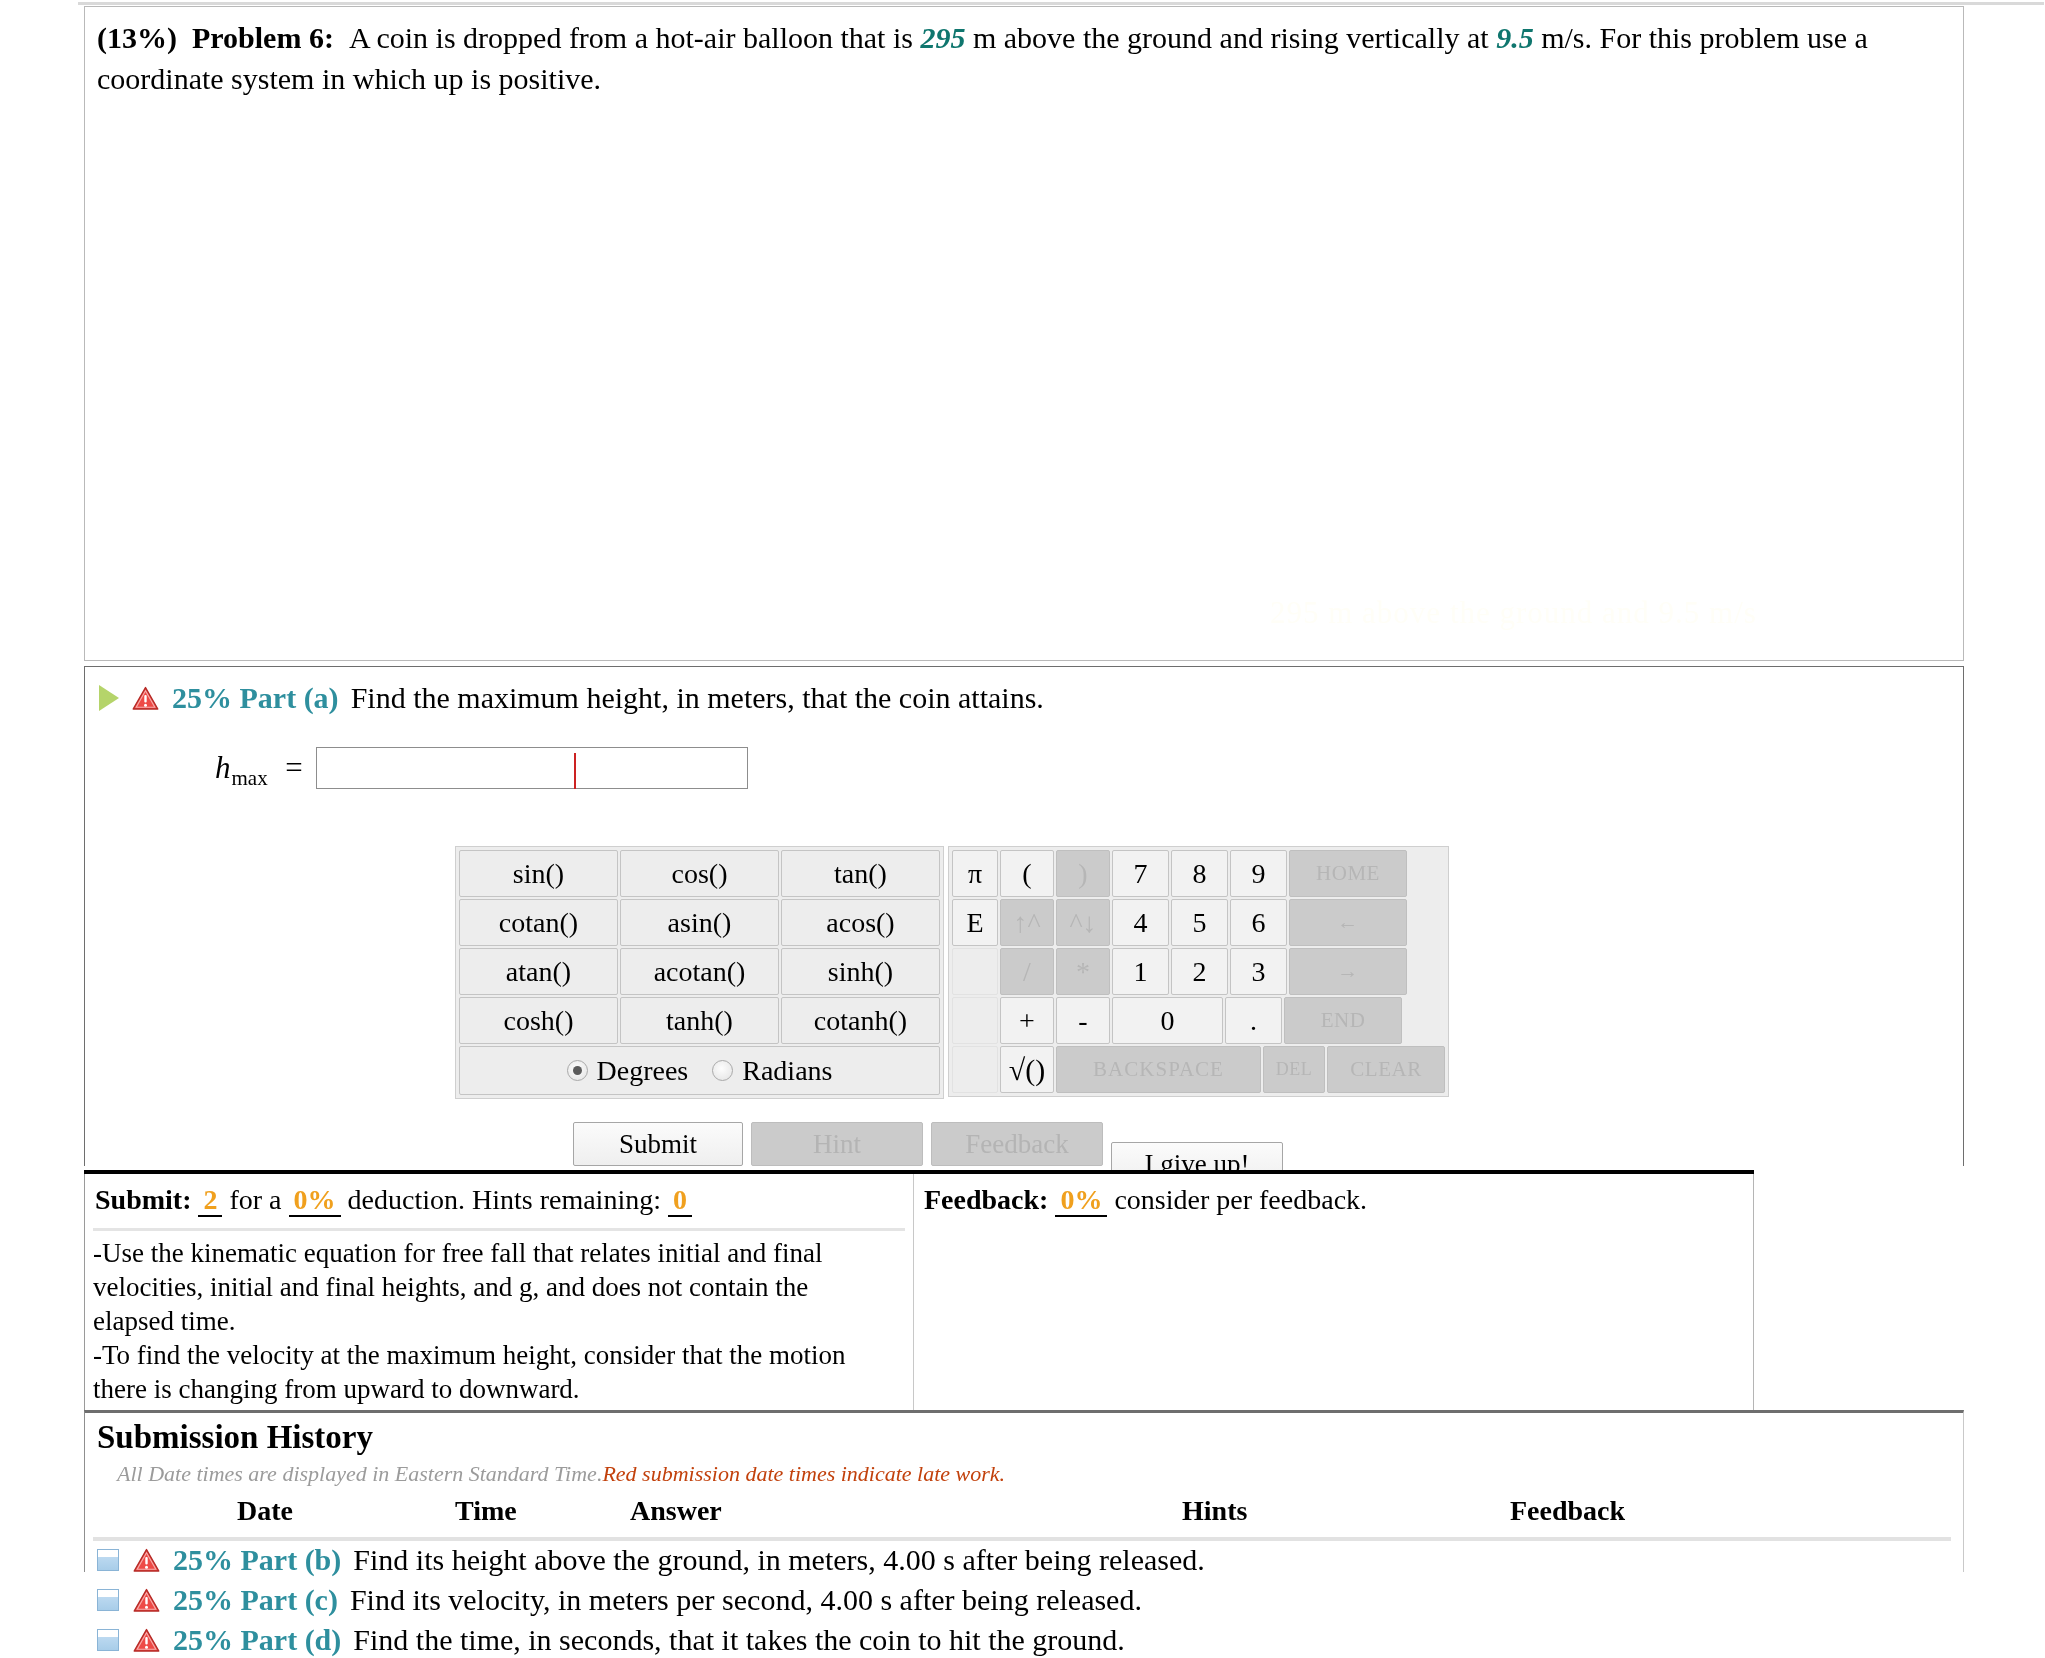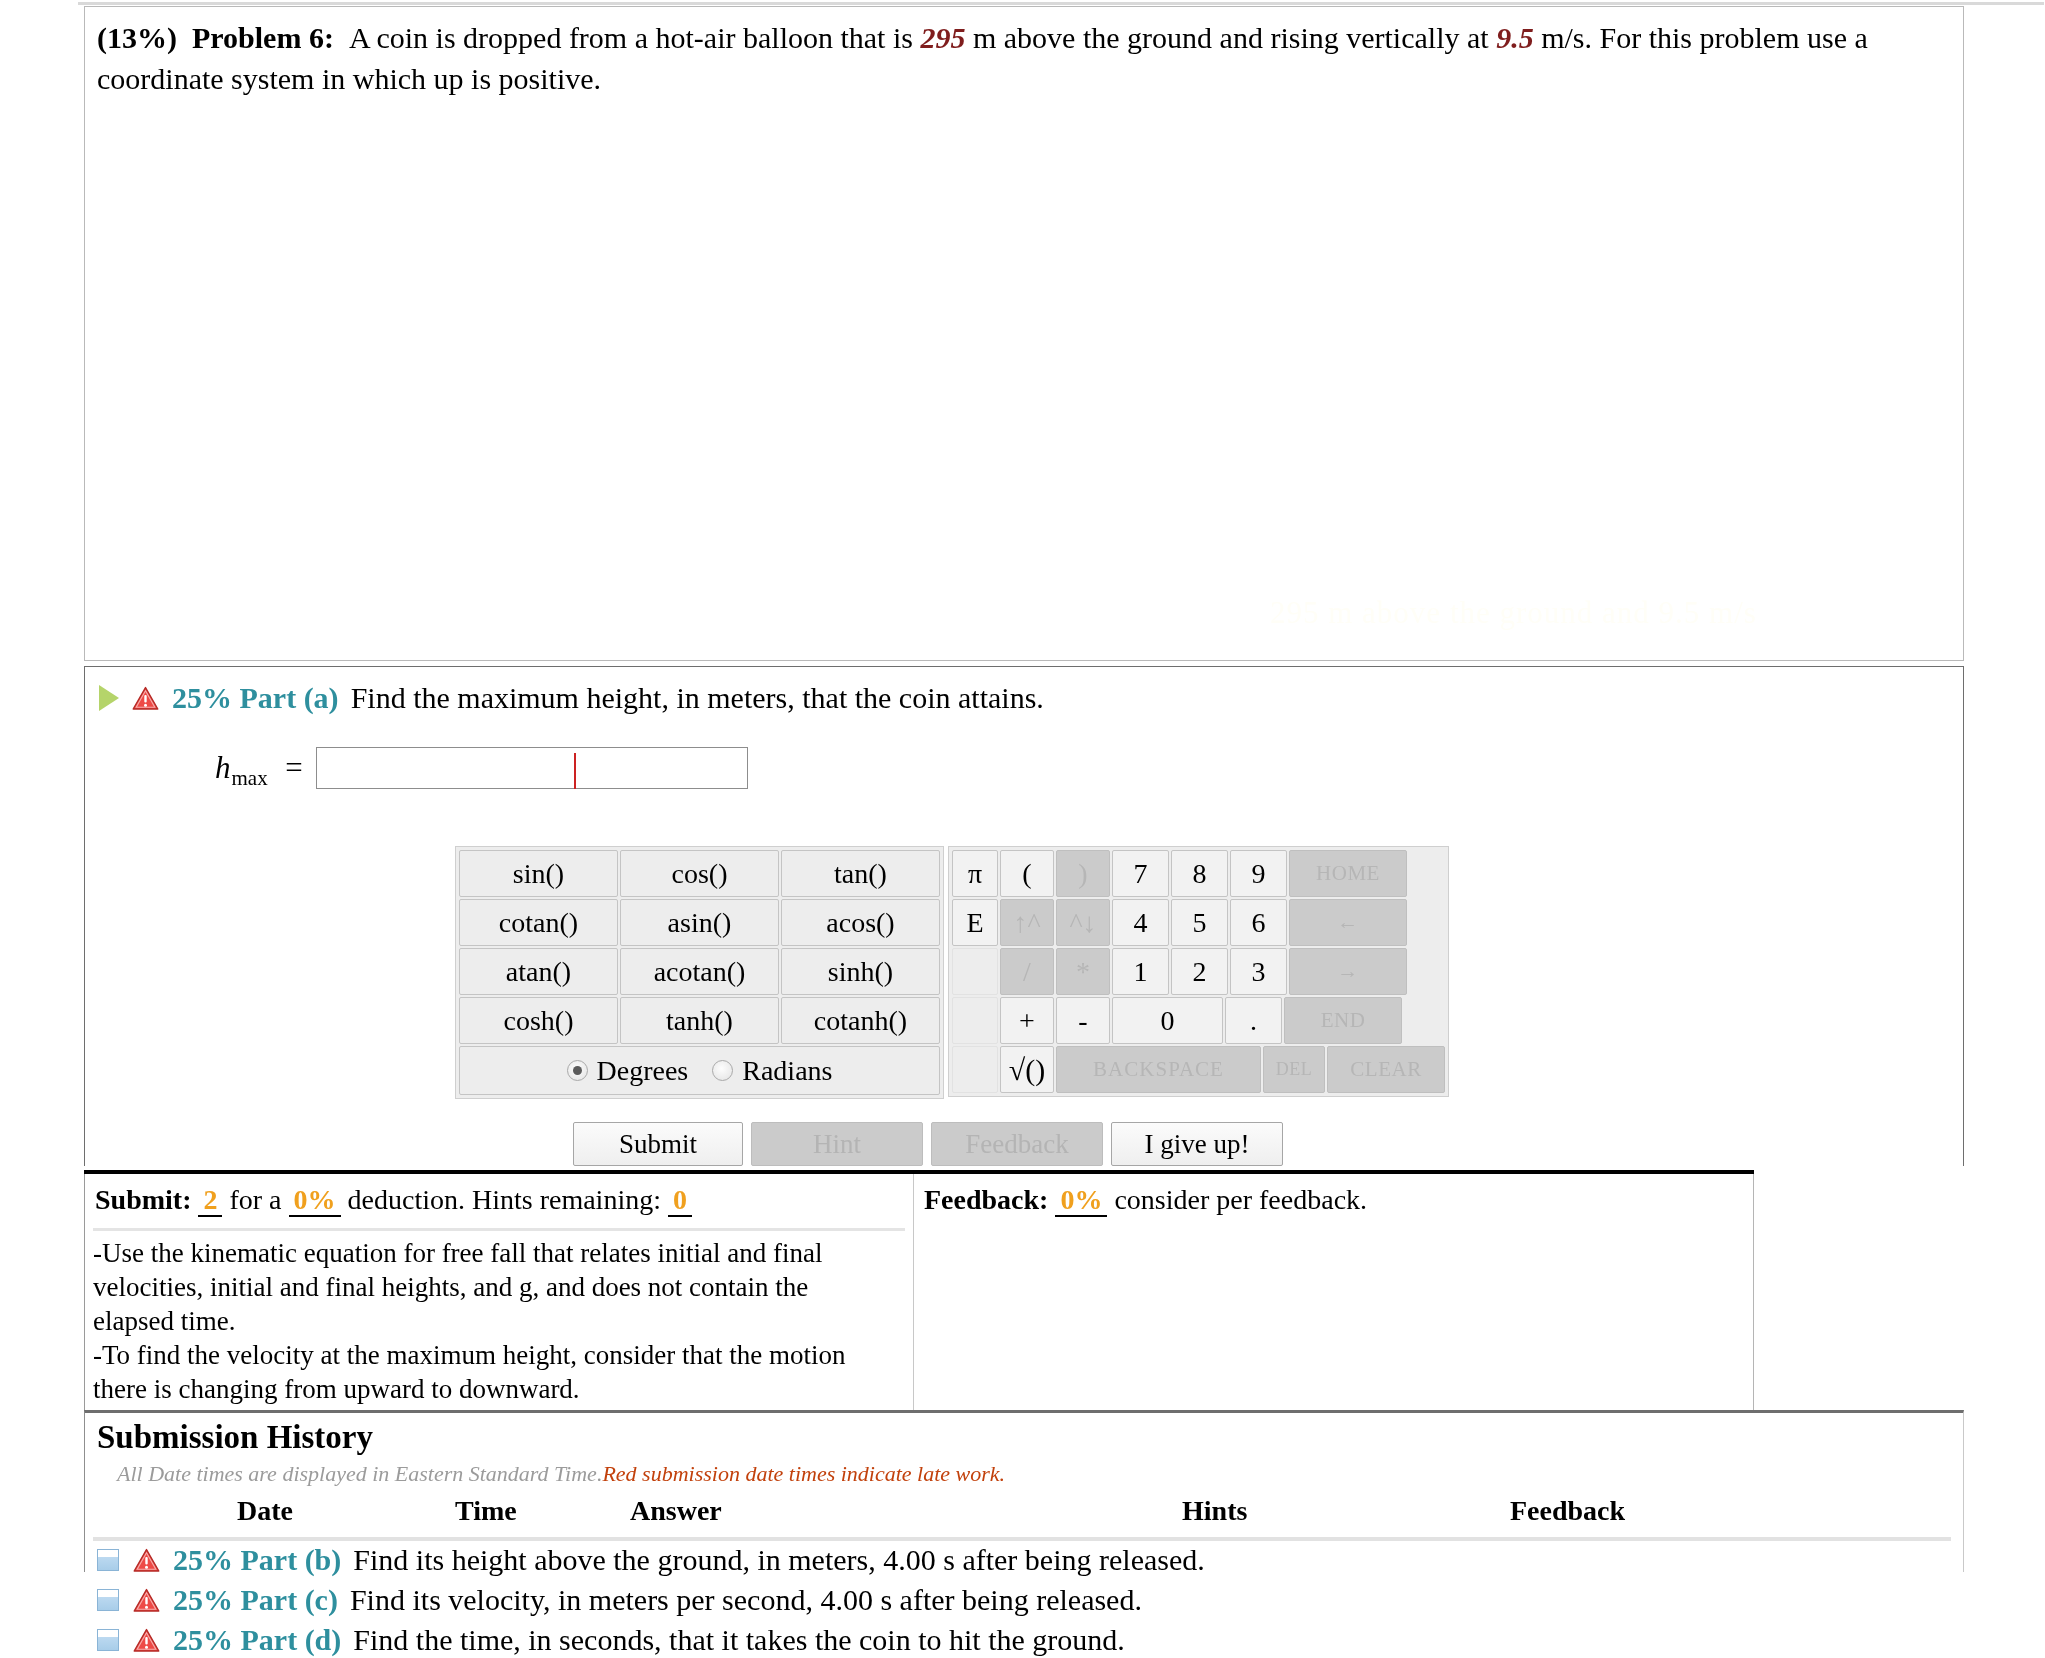--- a/index.html
+++ b/index.html
@@ -38,21 +38,21 @@
     background: #fff;
   }
   #problem-text {
     position: absolute;
     left: 12px; top: 10px;
     width: 1840px;
     font-size: 30px;
     line-height: 41px;
   }
   #problem-text b { font-weight: bold; }
-  .num-red { color: #7f1d1d; font-weight: bold; font-style: italic; }
+  .num-red { color: #0f766e; font-weight: bold; font-style: italic; }
 
   #watermark {
     position: absolute;
     left: 1185px; top: 588px;
     width: 700px;
     font-size: 31px;
     color: #fffef7;
     white-space: nowrap;
     letter-spacing: 1px;
   }
@@ -272,21 +272,21 @@
   }
   .act-btn.disabled {
     background: #cbcbcb;
     color: #b4b4b4;
     border-color: #bdbdbd;
     cursor: default;
   }
   #btn-submit { width: 170px; }
   #btn-hint { width: 172px; }
   #btn-feedback { width: 172px; }
-  #btn-giveup { width: 172px; margin-right: 0; }
+  #btn-giveup { width: 172px; margin-right: 0; margin-top: 20px; }
 
   
   #hf-wrap {
     position: absolute;
     left: 84px; top: 1170px;
     width: 1880px;
   }
   #hf-topline {
     position: absolute;
     left: 0; top: 0;

